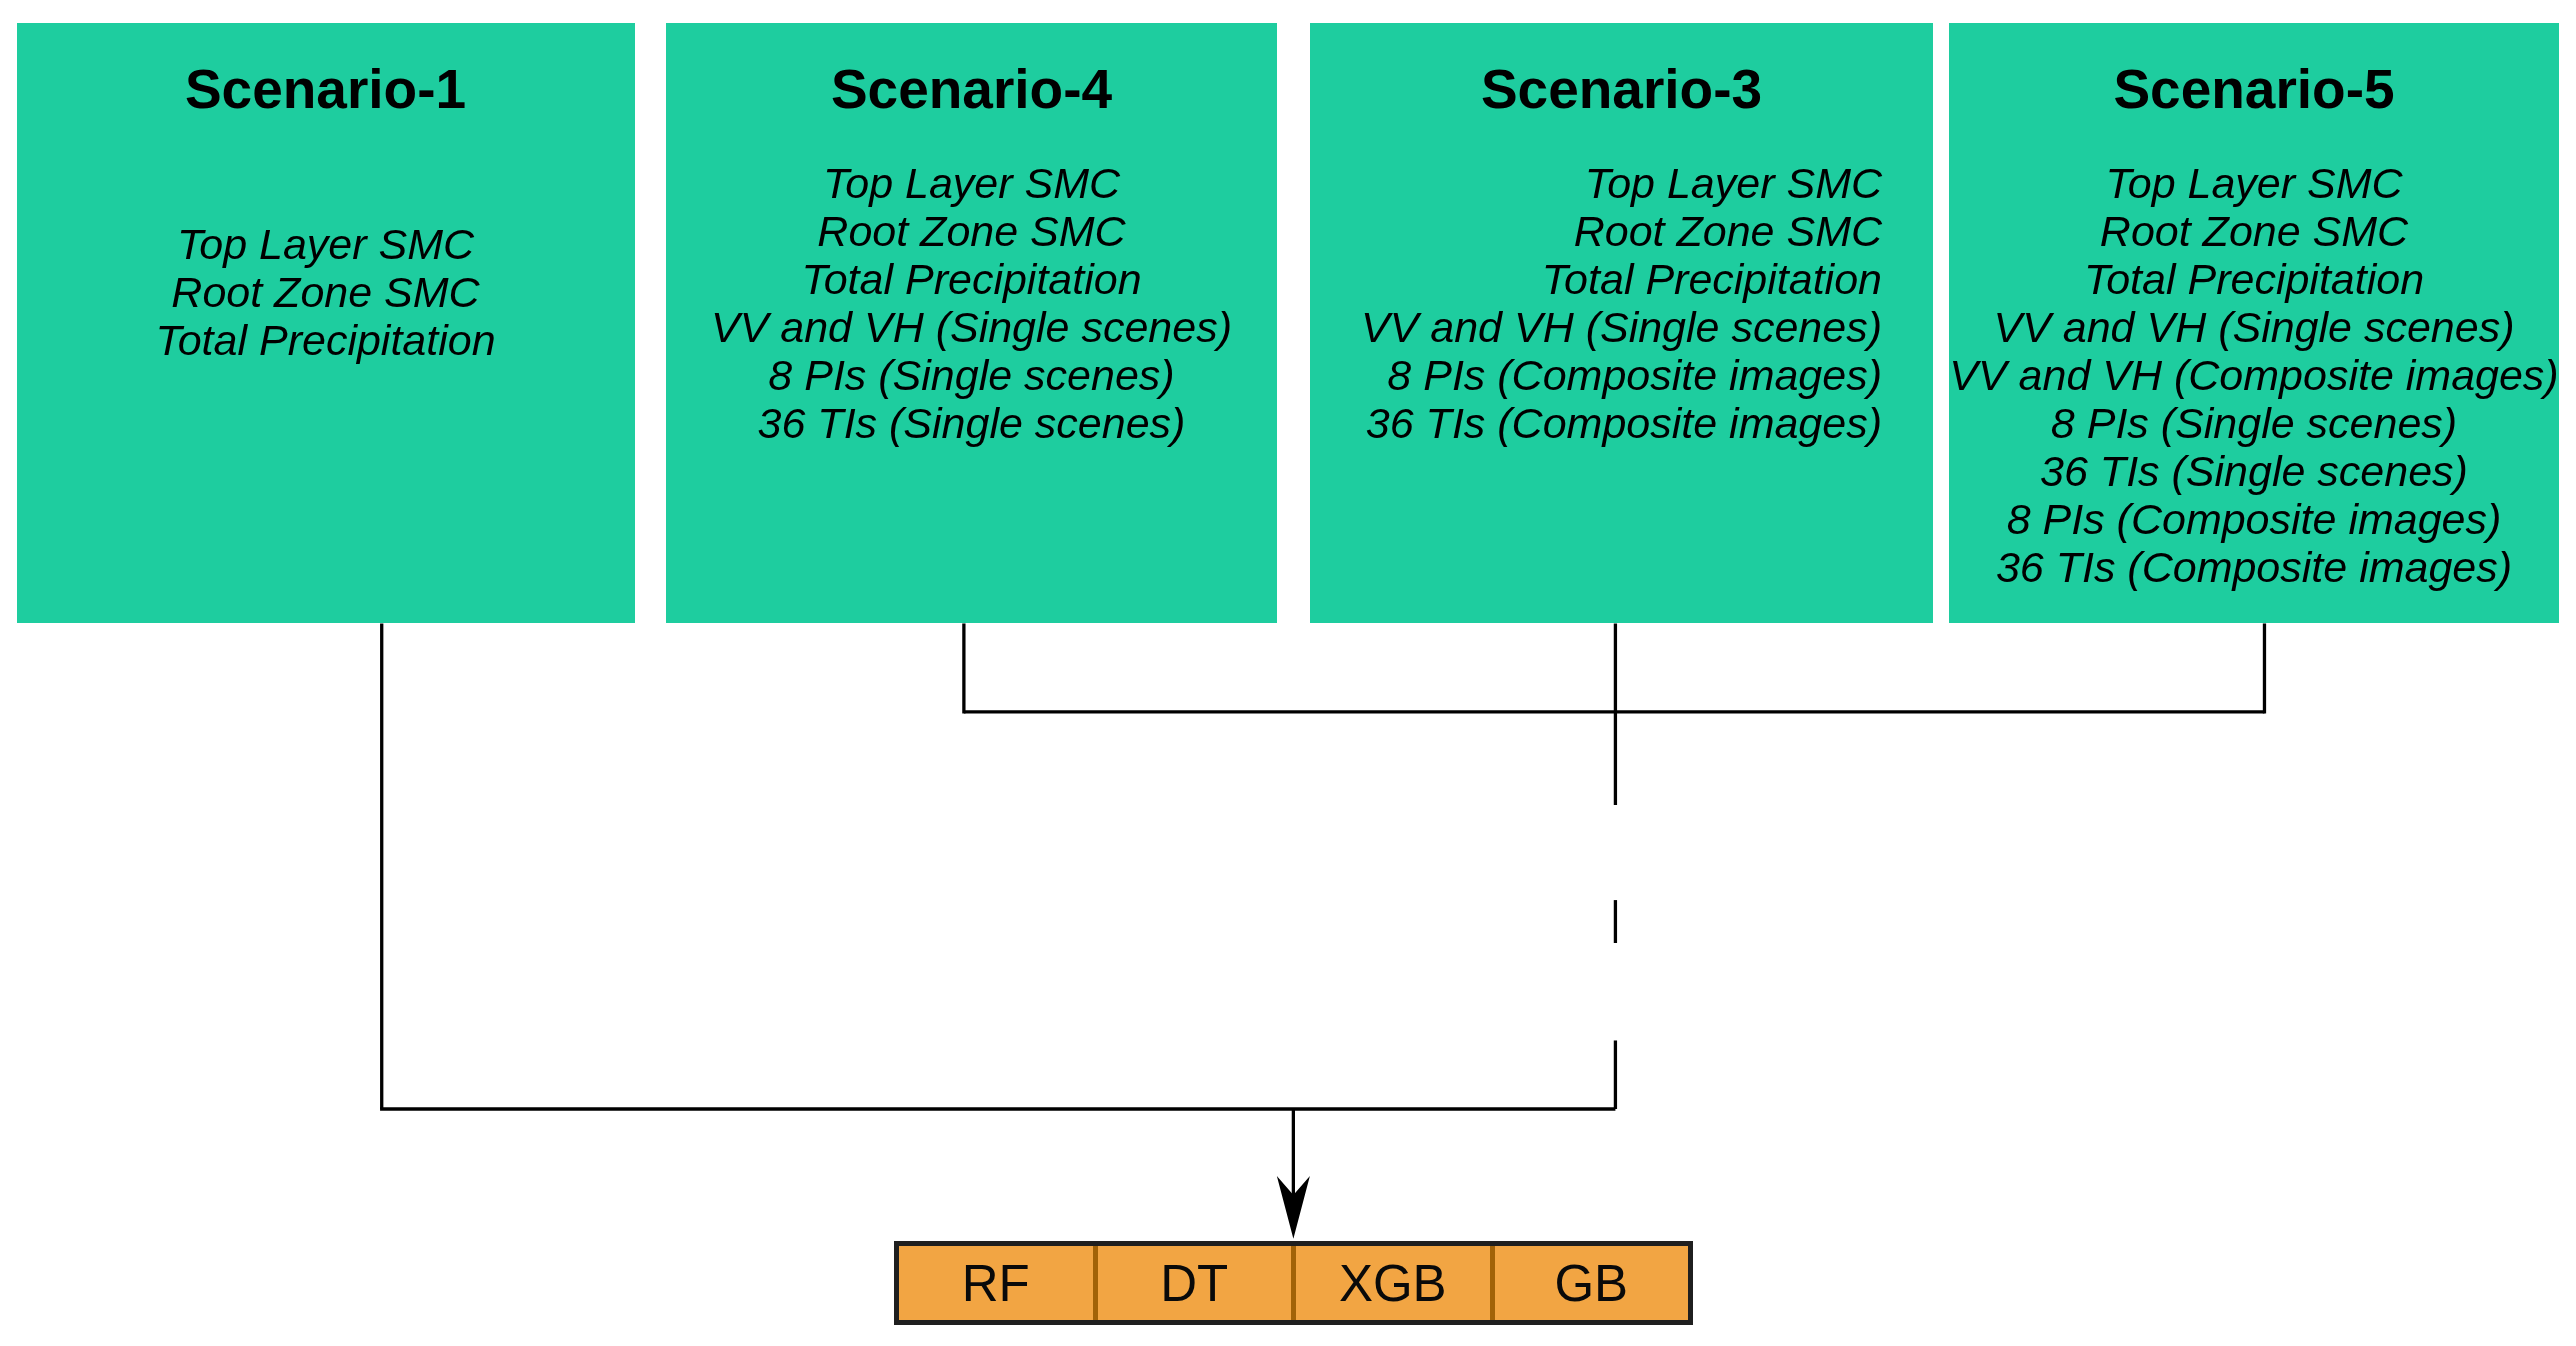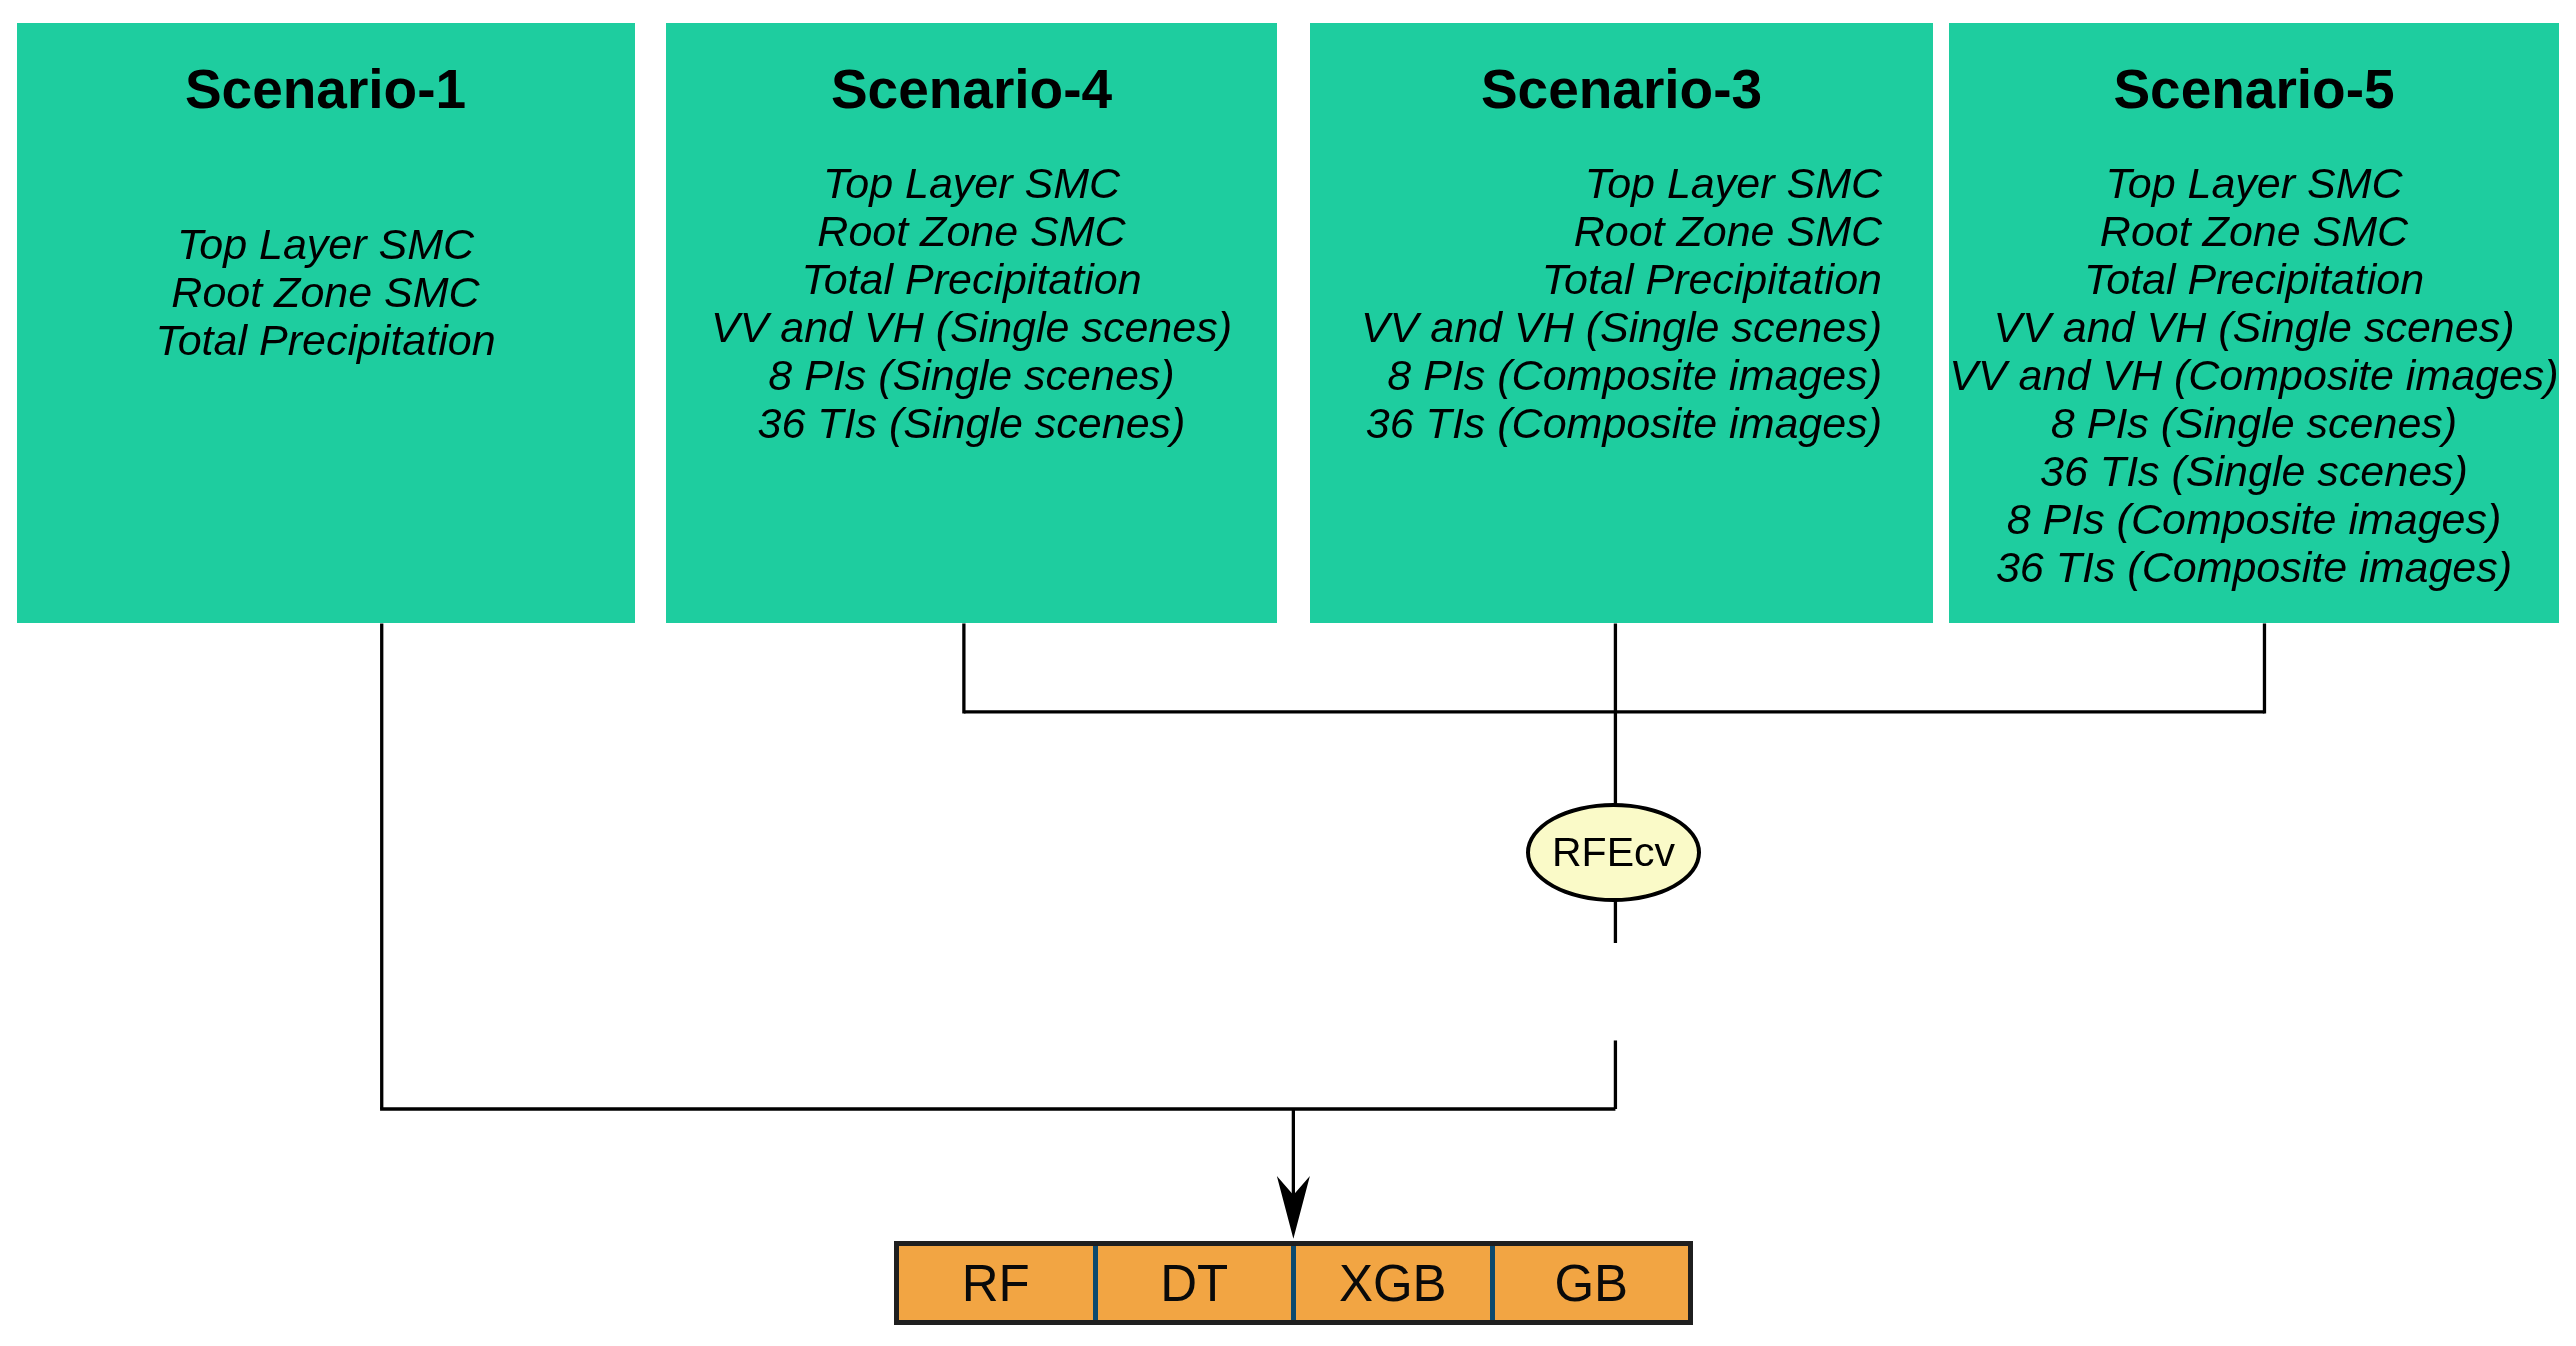--- a/index.html
+++ b/index.html
@@ -69,21 +69,21 @@
   #vif-node   { left: 1528px; top: 942px; width: 173px; height: 101px; }
 
   #model-group {
     position: absolute;
     left: 894px;
     top: 1241px;
     width: 799px;
     height: 84px;
     box-sizing: border-box;
     border: 5px solid #1F1F1F;
-    background: #0c4a6e;
+    background: #a16207;
     display: flex;
   }
   .model-cell {
     flex: 1 1 0;
     background: #F2A543;
     display: flex;
     align-items: center;
     justify-content: center;
     font-size: 51px;
     color: #0a0a0a;
@@ -159,23 +159,20 @@
         <div>Total Precipitation</div>
         <div>VV and VH (Single scenes)</div>
         <div>VV and VH (Composite images)</div>
         <div>8 PIs (Single scenes)</div>
         <div>36 TIs (Single scenes)</div>
         <div>8 PIs (Composite images)</div>
         <div>36 TIs (Composite images)</div>
       </div>
   </div>
 
-  <div class="fs-ellipse" id="rfecv-node">
-    <span>RFEcv</span>
-  </div>
 
   <div id="model-group">
     <div class="model-cell">
       <span>RF</span>
     </div>
     <div class="model-cell">
       <span>DT</span>
     </div>
     <div class="model-cell">
       <span>XGB</span>

